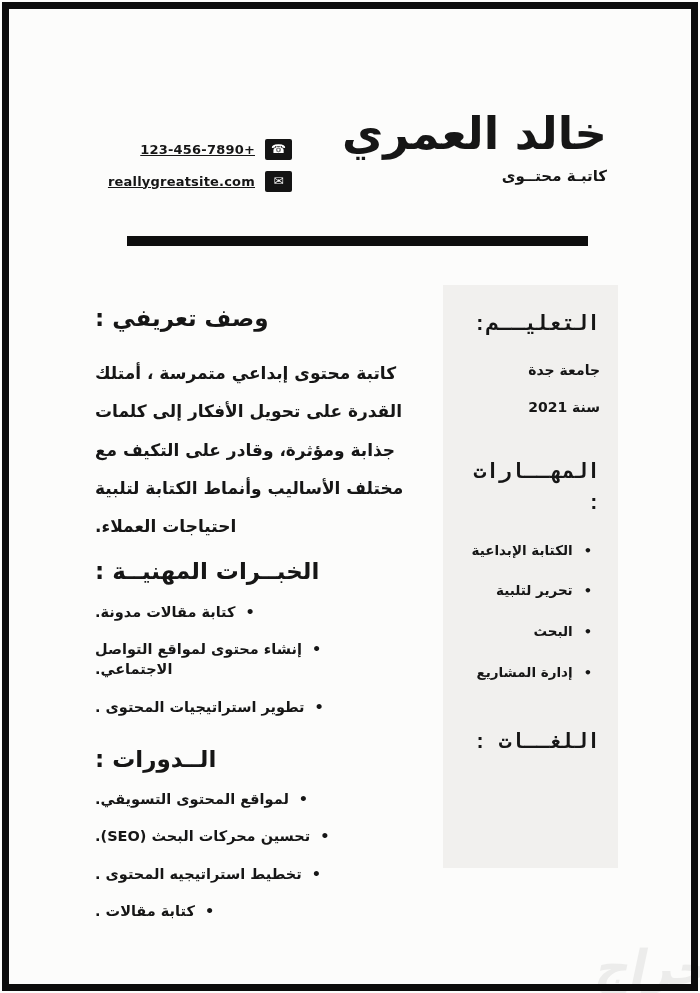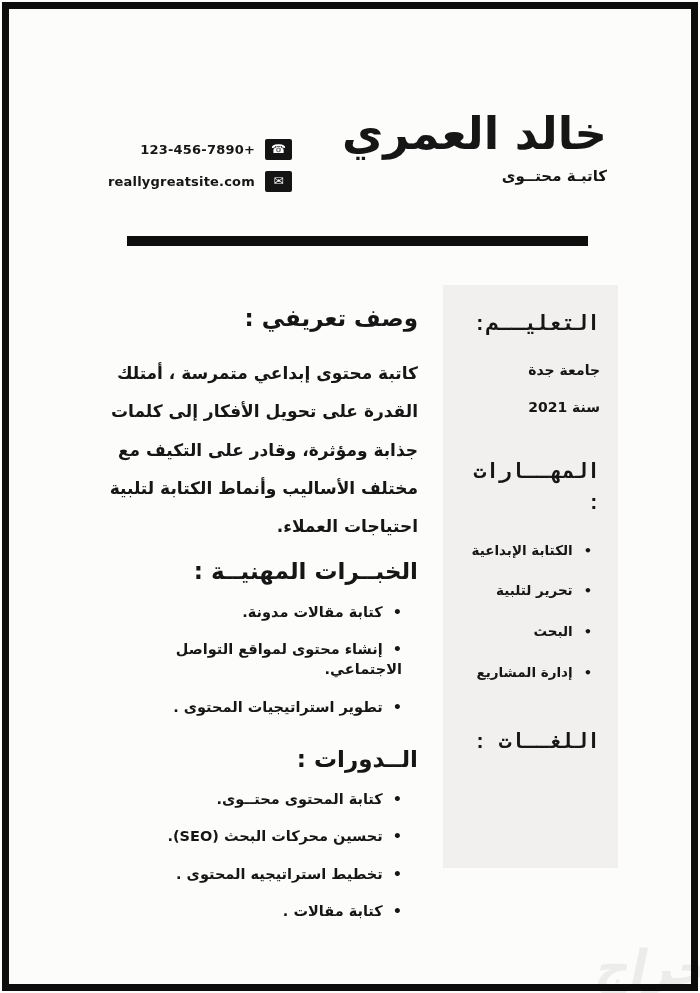--- a/index.html
+++ b/index.html
@@ -3,30 +3,30 @@
 <meta charset="utf-8">
 <style>
   html,body{margin:0;padding:0;background:#ffffff;}
   .page{
     position:relative;width:700px;height:993px;overflow:hidden;
     background:#fcfcfb;color:#161616;
     font-family:"DejaVu Sans",sans-serif;font-weight:bold;
   }
   .frame{position:absolute;inset:2px;border:7px solid #0c0c0c;z-index:9;pointer-events:none;}
   
-  .contact{position:absolute;top:138px;left:124px;width:168px;display:flex;flex-direction:column;gap:10px;direction:ltr;}
+  .contact{position:absolute;top:138px;left:124px;width:168px;display:flex;flex-direction:column;gap:10px;direction:ltr;text-decoration:underline;}
   .contact-row{display:flex;align-items:center;justify-content:flex-end;gap:10px;height:22px;}
   .contact-text{font-size:13px;letter-spacing:.2px;white-space:nowrap;}
   .icon-box{width:27px;height:21px;background:#141414;color:#ffffff;display:flex;align-items:center;justify-content:center;font-size:12px;border-radius:2px;flex:0 0 auto;line-height:1;}
   .name-block{position:absolute;top:104px;right:93px;text-align:right;direction:rtl;}
   .name{font-size:45px;line-height:1.35;white-space:nowrap;text-align:center;}
   .subtitle{font-size:15px;margin-top:2px;}
   .divider{position:absolute;top:236px;left:127px;width:461px;height:10px;background:#0e0e0e;}
   
-  .main{position:absolute;top:302px;left:95px;width:323px;direction:rtl;text-align:right;}
+  .main{position:absolute;top:302px;left:95px;width:323px;direction:rtl;text-align:left;}
   .sec-title{font-size:23px;margin:0 0 8px;line-height:1.4;}
   .summary{font-size:17px;line-height:2.25;margin:20px 0 10px;}
   .main ul{list-style:none;margin:14px 16px 26px 0;padding:0;}
   .main li{font-size:14.5px;margin-bottom:17px;line-height:1.4;}
   .main li::before{content:'•';margin-left:10px;}
   
   .sidebar{position:absolute;top:285px;left:443px;width:175px;height:583px;background:#f1f0ee;box-sizing:border-box;padding:24px 18px 20px;direction:rtl;text-align:right;}
   .sb-title{font-size:21px;margin:0 0 4px;line-height:1.5;font-family:Liberation Mono, monospace;}
   .sb-edu-item{font-size:14px;margin-top:21px;}
   .sidebar ul{list-style:none;margin:8px 8px 0 0;padding:0;}
@@ -67,21 +67,21 @@
 
     <div class="sec-title">الخبــرات المهنيــة :</div>
     <ul>
       <li>كتابة مقالات مدونة.</li>
       <li>إنشاء محتوى لمواقع التواصل الاجتماعي.</li>
       <li>تطوير استراتيجيات المحتوى .</li>
     </ul>
 
     <div class="sec-title">الــدورات :</div>
     <ul>
-      <li>كتابة المحتوى محتــوى.</li>
+      <li>لمواقع المحتوى التسويقي.</li>
       <li>تحسين محركات البحث (SEO).</li>
       <li>تخطيط استراتيجيه المحتوى .</li>
       <li>كتابة مقالات .</li>
     </ul>
   </div>
 
   <div class="sidebar">
     <div class="sb-edu">
       <div class="sb-title">التعليــم:</div>
       <div class="sb-edu-item">جامعة جدة</div>

